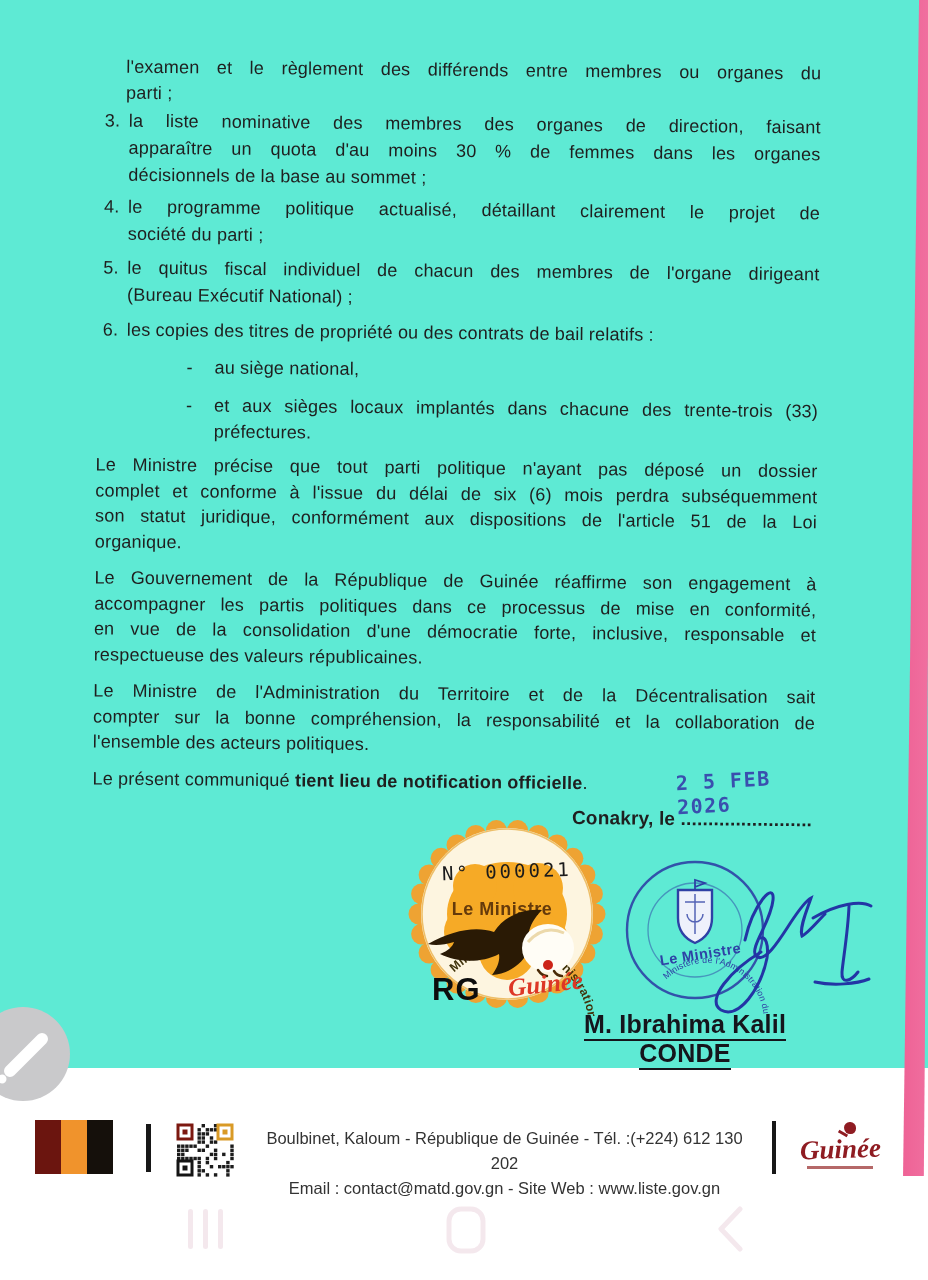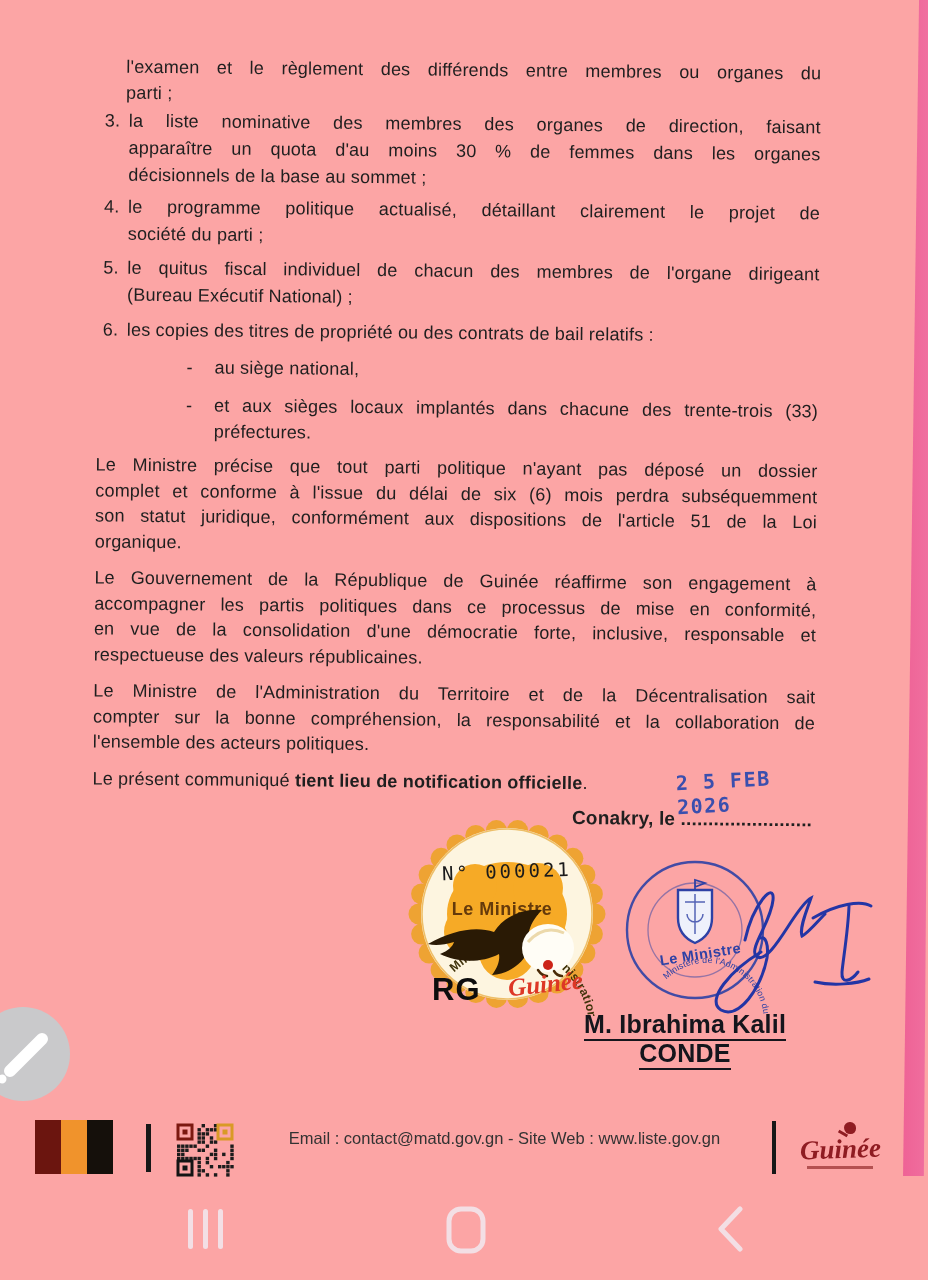--- a/index.html
+++ b/index.html
@@ -1,17 +1,17 @@
 <!DOCTYPE html>
 <html><head>
 <meta charset="utf-8">
 <style>
   html,body{margin:0;padding:0;}
   body{width:928px;height:1280px;overflow:hidden;background:#ffffff;font-family:"Liberation Sans",sans-serif;}
-  .screen{position:relative;width:928px;height:1280px;background:#fca5a5;}
+  .screen{position:relative;width:928px;height:1068px;background:#5eead4;}
 
   
   .pink-strip{position:absolute;left:896px;top:0;width:32px;height:1176px;
     background:linear-gradient(90deg,#ee5f93,#f06f9f);
     clip-path:polygon(72% 0%,100% 0%,100% 55%,87% 100%,22% 100%);}
 
   
   .doc{position:absolute;left:100px;top:0;width:722px;color:#1f1f1f;font-size:18px;
     letter-spacing:.2px;transform:rotate(.55deg);transform-origin:60px 0;}
   .jline{text-align:justify;text-align-last:justify;}
@@ -305,20 +305,21 @@
       </g>
     <rect x="2" y="2" width="14" height="14" fill="none" stroke="#7c1810" stroke-width="3"></rect>
     <rect x="6.5" y="6.5" width="5" height="5" fill="#7c1810"></rect>
     <rect x="42" y="2" width="14" height="14" fill="none" stroke="#d99a26" stroke-width="3"></rect>
     <rect x="46.5" y="6.5" width="5" height="5" fill="#d99a26"></rect>
     <rect x="2" y="38" width="14" height="14" fill="none" stroke="#141414" stroke-width="3"></rect>
     <rect x="6.5" y="42.5" width="5" height="5" fill="#141414"></rect>
   </svg>
 
   <div class="addr">
+    <div>Boulbinet, Kaloum - République de Guinée - Tél. :(+224) 612 130 202</div>
     <div>Email : contact@matd.gov.gn - Site Web : www.liste.gov.gn</div>
   </div>
 
   <div class="fdiv2"></div>
 
   <div class="gn-logo">
     <div class="gn-head"></div>
     <div class="gn-arm"></div>
     <span class="gn-text">Guinée</span>
     <div class="gn-tag"></div>

